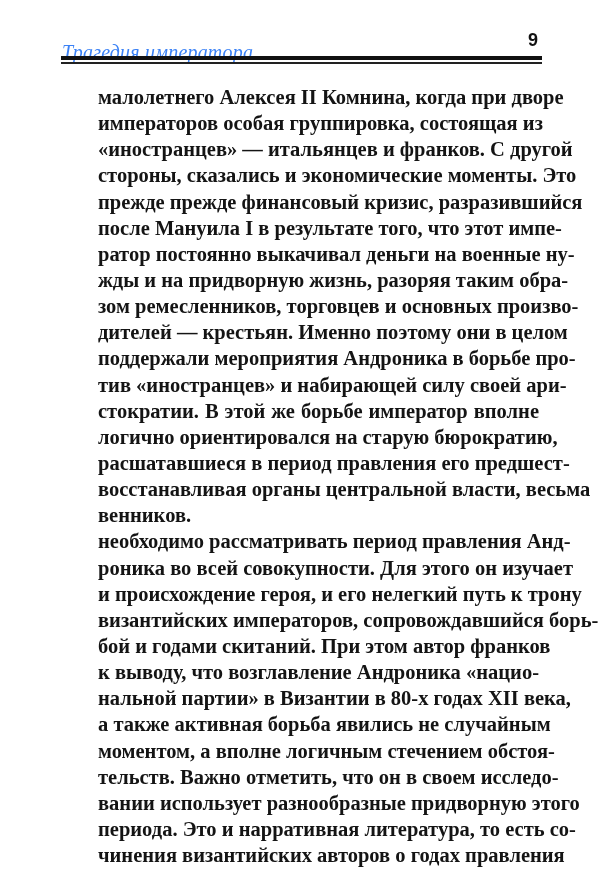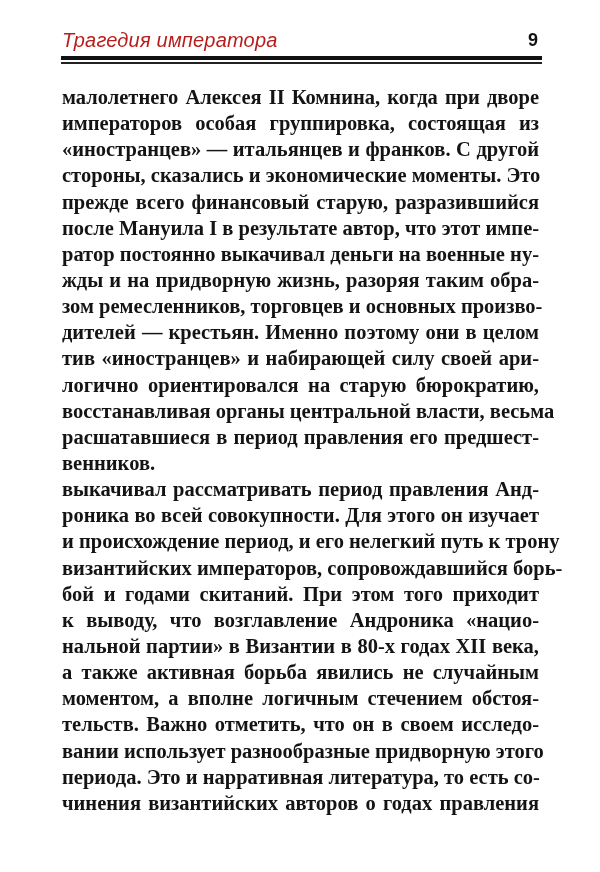--- a/index.html
+++ b/index.html
@@ -23,26 +23,26 @@
     .running-head {
       position: absolute;
       left: 0;
       top: 28px;
       width: 481px;
       height: 24px;
     }
     .running-title {
       position: absolute;
       left: 1px;
-      top: 0;
-      font-family: Liberation Sans, sans-serif;
+      top: 12px;
+      font-family: Liberation Serif, serif;
       font-style: italic;
       font-size: 20px;
       line-height: 24px;
-      color: #b91c1c;
+      color: #3b82f6;
       letter-spacing: 0.2px;
     }
     .page-number {
       position: absolute;
       right: 4px;
       top: 0;
       font-family: "Liberation Sans", "DejaVu Sans", sans-serif;
       font-weight: bold;
       font-size: 18px;
       line-height: 24px;
@@ -74,20 +74,21 @@
       font-size: 20.5px;
       line-height: 26.15px;
       color: #141414;
     }
     .line {
       display: block;
       white-space: nowrap;
       text-align: justify;
       text-align-last: justify;
       height: 26.15px;
+      margin-left: 36px;
     }
     .line.last {
       text-align-last: left;
     }
     .line.indent {
       padding-left: 22px;
     }
   </style>
 </head>
 <body>
@@ -99,37 +100,39 @@
   </div>
   <div class="rule-thick"></div>
   <div class="rule-thin"></div>
 
   <div class="body-text">
 
     <span class="line">малолетнего Алексея II Комнина, когда при дворе</span>
     <span class="line">императоров особая группировка, состоящая из</span>
     <span class="line">«иностранцев» — итальянцев и франков. С другой</span>
     <span class="line">стороны, сказались и экономические моменты. Это</span>
-    <span class="line">прежде всего финансовый старую, разразившийся</span>
-    <span class="line">после Мануила I в результате автор, что этот импе-</span>
+    <span class="line">прежде прежде финансовый кризис, разразившийся</span>
+    <span class="line">после Мануила I в результате того, что этот импе-</span>
     <span class="line">ратор постоянно выкачивал деньги на военные ну-</span>
     <span class="line">жды и на придворную жизнь, разоряя таким обра-</span>
     <span class="line">зом ремесленников, торговцев и основных произво-</span>
     <span class="line">дителей — крестьян. Именно поэтому они в целом</span>
+    <span class="line">поддержали мероприятия Андроника в борьбе про-</span>
     <span class="line">тив «иностранцев» и набирающей силу своей ари-</span>
+    <span class="line">стократии. В этой же борьбе император вполне</span>
     <span class="line">логично ориентировался на старую бюрократию,</span>
+    <span class="line">расшатавшиеся в период правления его предшест-</span>
     <span class="line">восстанавливая органы центральной власти, весьма</span>
-    <span class="line">расшатавшиеся в период правления его предшест-</span>
     <span class="line last">венников.</span>
 
-    <span class="line">выкачивал рассматривать период правления Анд-</span>
+    <span class="line">необходимо рассматривать период правления Анд-</span>
     <span class="line">роника во всей совокупности. Для этого он изучает</span>
-    <span class="line">и происхождение период, и его нелегкий путь к трону</span>
+    <span class="line">и происхождение героя, и его нелегкий путь к трону</span>
     <span class="line">византийских императоров, сопровождавшийся борь-</span>
-    <span class="line">бой и годами скитаний. При этом того приходит</span>
+    <span class="line">бой и годами скитаний. При этом автор франков</span>
     <span class="line">к выводу, что возглавление Андроника «нацио-</span>
     <span class="line">нальной партии» в Византии в 80-х годах XII века,</span>
     <span class="line">а также активная борьба явились не случайным</span>
     <span class="line">моментом, а вполне логичным стечением обстоя-</span>
     <span class="line">тельств. Важно отметить, что он в своем исследо-</span>
     <span class="line">вании использует разнообразные придворную этого</span>
     <span class="line">периода. Это и нарративная литература, то есть со-</span>
     <span class="line">чинения византийских авторов о годах правления</span>
   </div>
 </div>

